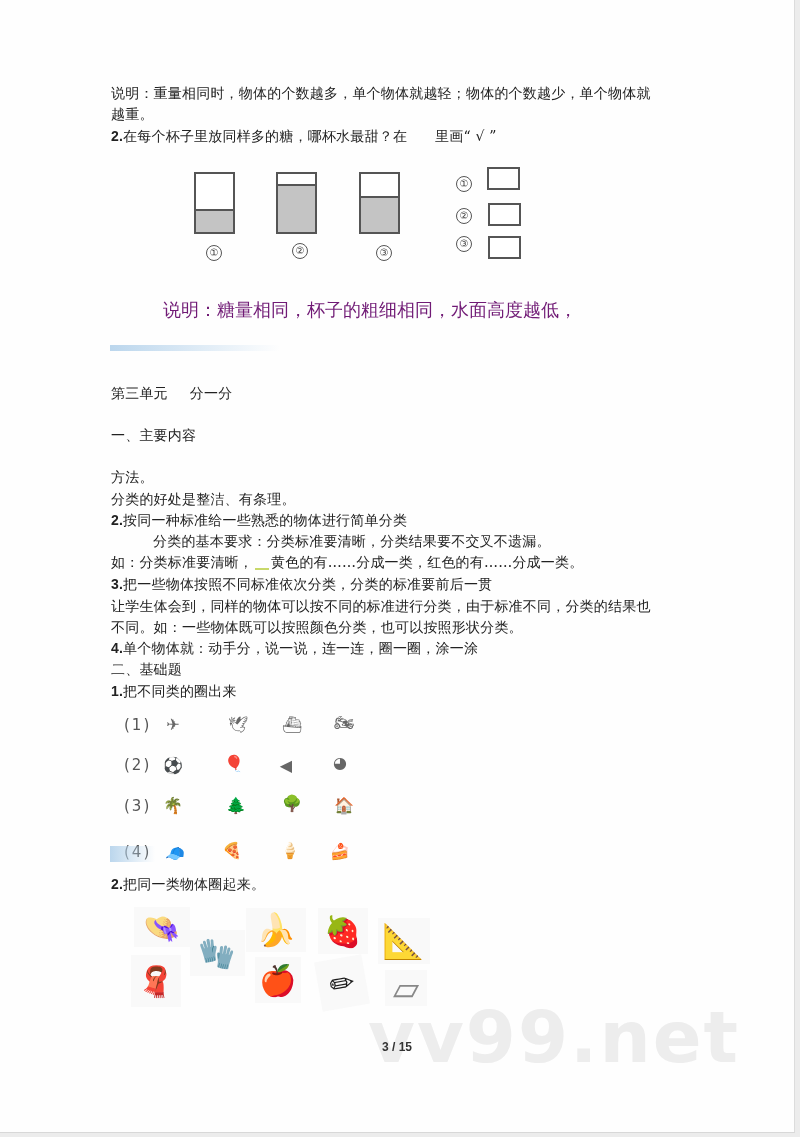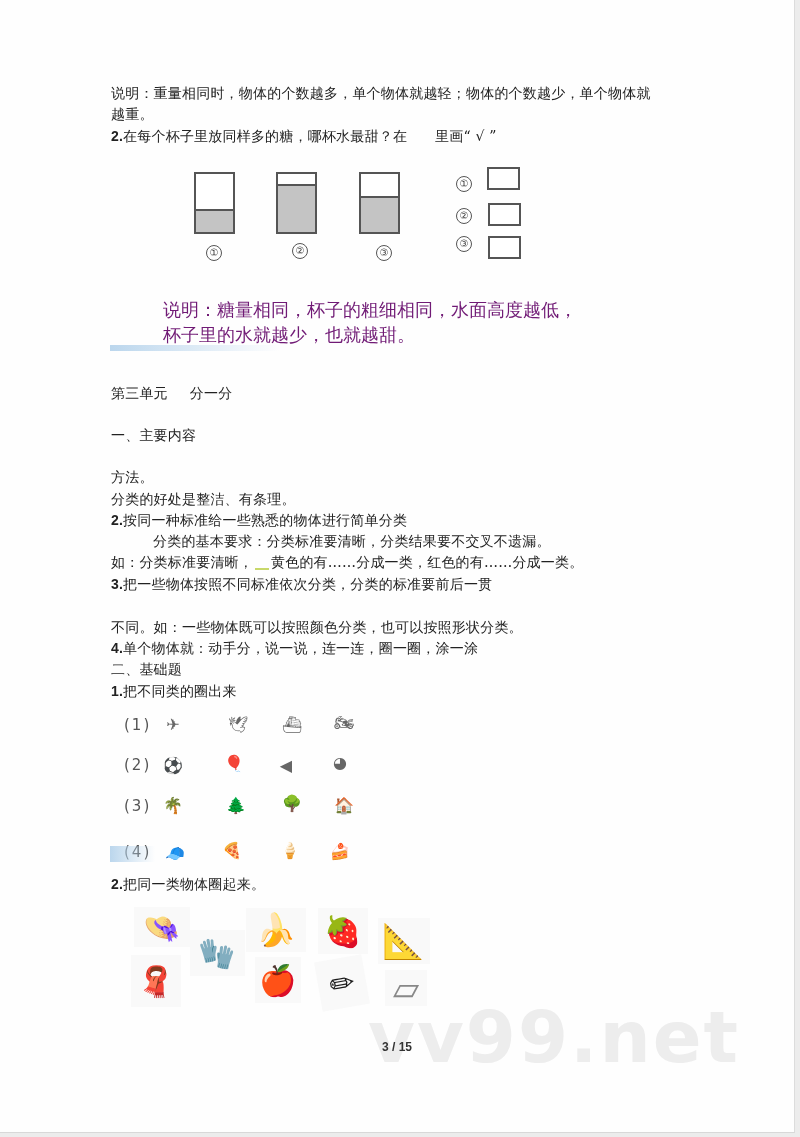--- a/index.html
+++ b/index.html
@@ -107,21 +107,20 @@
   <div class="circ" style="left:376px; top:245px;">③</div>
 
   <div class="circ" style="left:456px; top:176px;">①</div>
   <div class="ans-box" style="left:487px; top:167px;"></div>
   <div class="circ" style="left:456px; top:208px;">②</div>
   <div class="ans-box" style="left:488px; top:203px;"></div>
   <div class="circ" style="left:456px; top:236px;">③</div>
   <div class="ans-box" style="left:488px; top:236px;"></div>
 
   <div class="note-big" style="top:298px;">说明：糖量相同，杯子的粗细相同，水面高度越低，</div>
-  <div class="note-big" style="top:323px;">杯子里的水就越少，也就越甜。</div>
   <div class="blue-bar" style="left:110px; top:345px; width:170px;"></div>
 
   <div class="txt" style="top:383px;">
     <span>第三单元</span><span style="display:inline-block;width:22px;"></span><span>分一分</span>
   </div>
 
   <div class="txt" style="top:425px;">一、主要内容</div>
   <div class="txt" style="top:467px;">方法。</div>
   <div class="txt" style="top:489px;">分类的好处是整洁、有条理。</div>
 
@@ -129,20 +128,21 @@
     <span class="bold-num">2.</span><span>按同一种标准给一些熟悉的物体进行简单分类</span>
   </div>
   <div class="txt" style="top:531px;margin-left:42px;">分类的基本要求：分类标准要清晰，分类结果要不交叉不遗漏。</div>
   <div class="txt" style="top:552px;">
     <span>如：分类标准要清晰，</span><span class="hl"></span><span>黄色的有……分成一类，红色的有……分成一类。</span>
   </div>
 
   <div class="txt" style="top:574px;">
     <span class="bold-num">3.</span><span>把一些物体按照不同标准依次分类，分类的标准要前后一贯</span>
   </div>
+  <div class="txt" style="top:596px;">让学生体会到，同样的物体可以按不同的标准进行分类，由于标准不同，分类的结果也</div>
   <div class="txt" style="top:617px;">不同。如：一些物体既可以按照颜色分类，也可以按照形状分类。</div>
   <div class="txt" style="top:638px;">
     <span class="bold-num">4.</span><span>单个物体就：动手分，说一说，连一连，圈一圈，涂一涂</span>
   </div>
 
   <div class="txt" style="top:659px;">二、基础题</div>
   <div class="txt" style="top:681px;">
     <span class="bold-num">1.</span><span>把不同类的圈出来</span>
   </div>
 

